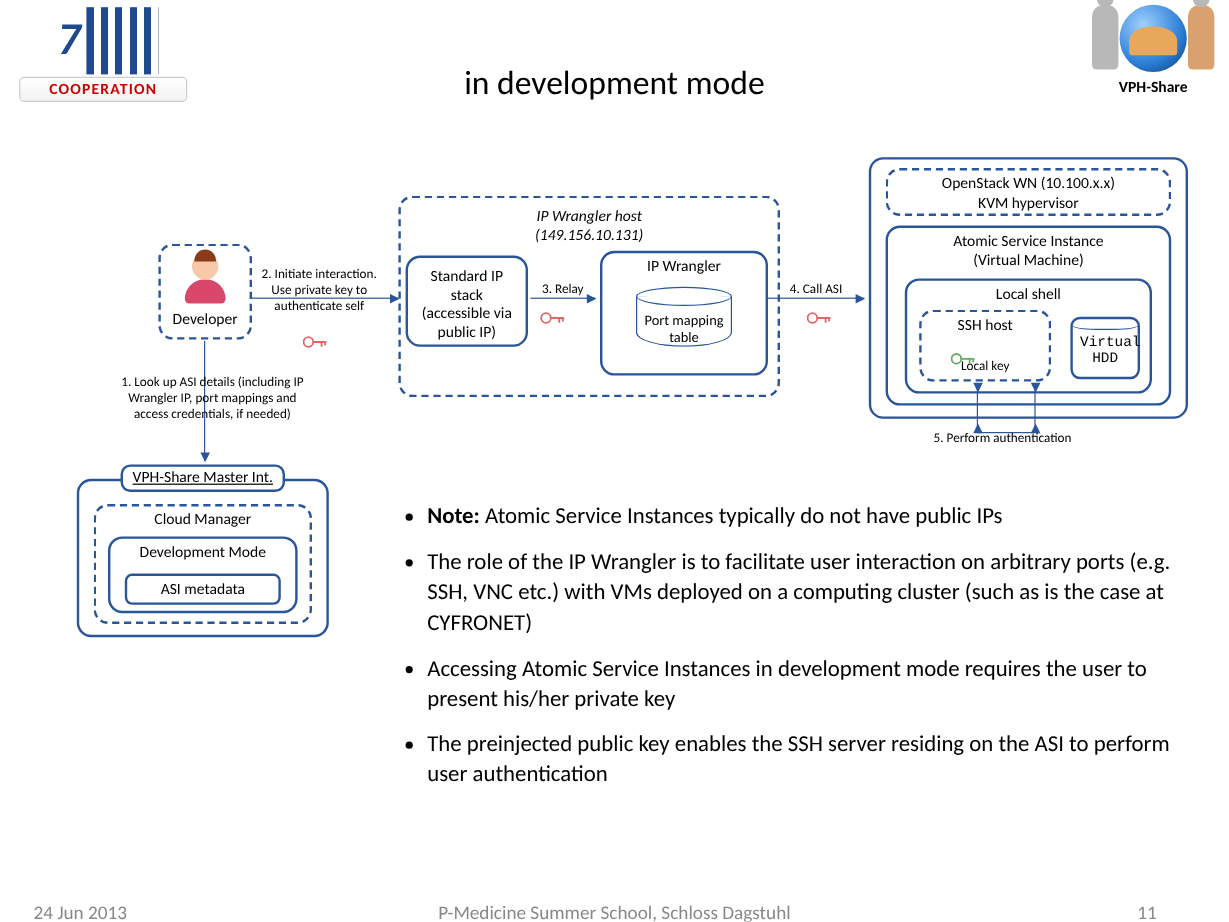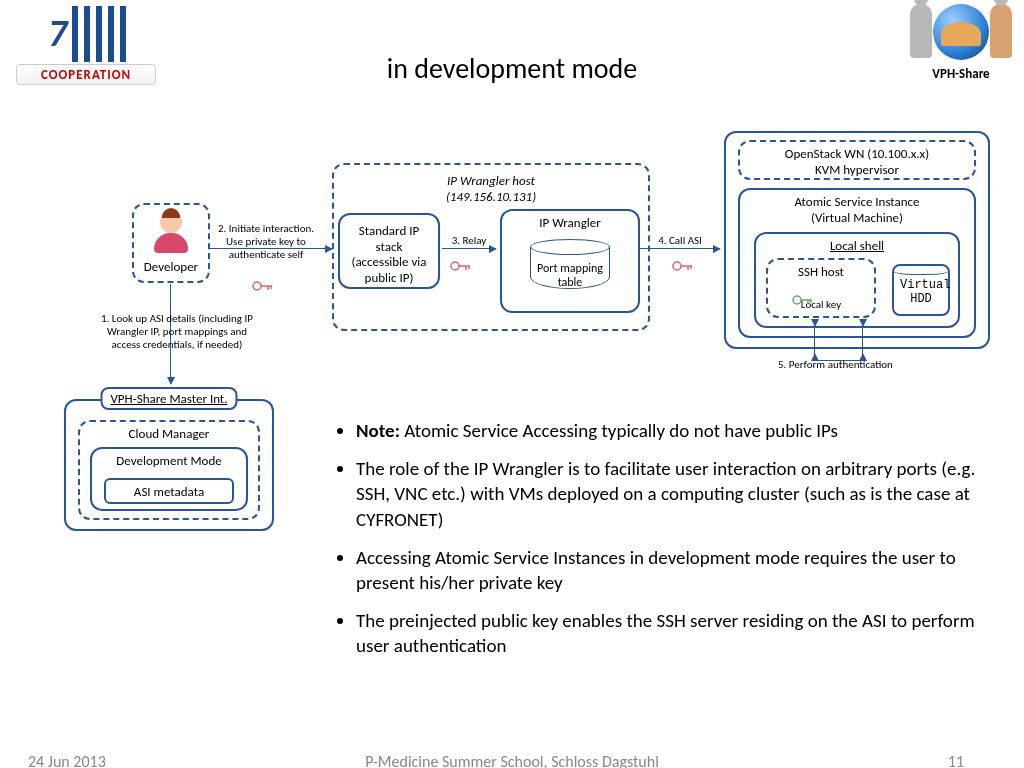--- a/index.html
+++ b/index.html
@@ -106,21 +106,21 @@
   <div class="box-dashed" style="left:738px; top:140px; width:238px; height:40px;">
     <div class="box-title" style="white-space:pre-line;">OpenStack WN (10.100.x.x)
 KVM hypervisor</div>
   </div>
 
   <div class="box-solid" style="left:738px; top:188px; width:238px; height:150px;">
     <div class="box-title" style="white-space:pre-line;">Atomic Service Instance
 (Virtual Machine)</div>
   </div>
 
-  <div class="box-solid" style="left:754px; top:232px; width:206px; height:96px;text-decoration:underline;">
+  <div class="box-solid" style="left:754px; top:232px; width:206px; height:96px;">
     <div class="box-title">Local shell</div>
   </div>
 
   <div class="box-dashed" style="left:766px; top:258px; width:110px; height:60px;">
     <div class="box-title">SSH host</div>
     <div style="font-size:11px; margin-top:14px;">Local key</div>
   </div>
 
   <div class="box-solid" style="left:892px; top:264px; width:58px; height:52px; border-radius:8px;">
     <div style="height:10px; border-bottom:1.5px solid #2a5599; border-radius:8px 8px 50% 50%/8px 8px 6px 6px; margin:-1px;"></div>
@@ -174,21 +174,21 @@
         <line x1="19" y1="7" x2="19" y2="10" stroke="#d66" stroke-width="1.5"></line>
       </svg></div>
   <div class="key" style="left:792px; top:292px;"><svg viewBox="0 0 22 14">
         <circle cx="5" cy="7" r="4" fill="none" stroke="#6a6" stroke-width="1.5"></circle>
         <line x1="9" y1="7" x2="20" y2="7" stroke="#6a6" stroke-width="1.5"></line>
         <line x1="16" y1="7" x2="16" y2="11" stroke="#6a6" stroke-width="1.5"></line>
         <line x1="19" y1="7" x2="19" y2="10" stroke="#6a6" stroke-width="1.5"></line>
       </svg></div>
 
   <ul class="bullets">
-    <li><b>Note:</b><span> Atomic Service Accessing typically do not have public IPs</span></li>
+    <li><b>Note:</b><span> Atomic Service Instances typically do not have public IPs</span></li>
     <li><span>The role of the IP Wrangler is to facilitate user interaction on arbitrary ports (e.g. SSH, VNC etc.) with VMs deployed on a computing cluster (such as is the case at CYFRONET)</span></li>
     <li><span>Accessing Atomic Service Instances in development mode requires the user to present his/her private key</span></li>
     <li><span>The preinjected public key enables the SSH server residing on the ASI to perform user authentication</span></li>
   </ul>
 
   <div class="footer">
     <span class="footer-date">24 Jun 2013</span>
     <span class="footer-mid">P-Medicine Summer School, Schloss Dagstuhl</span>
     <span class="footer-page">11</span>
   </div>

